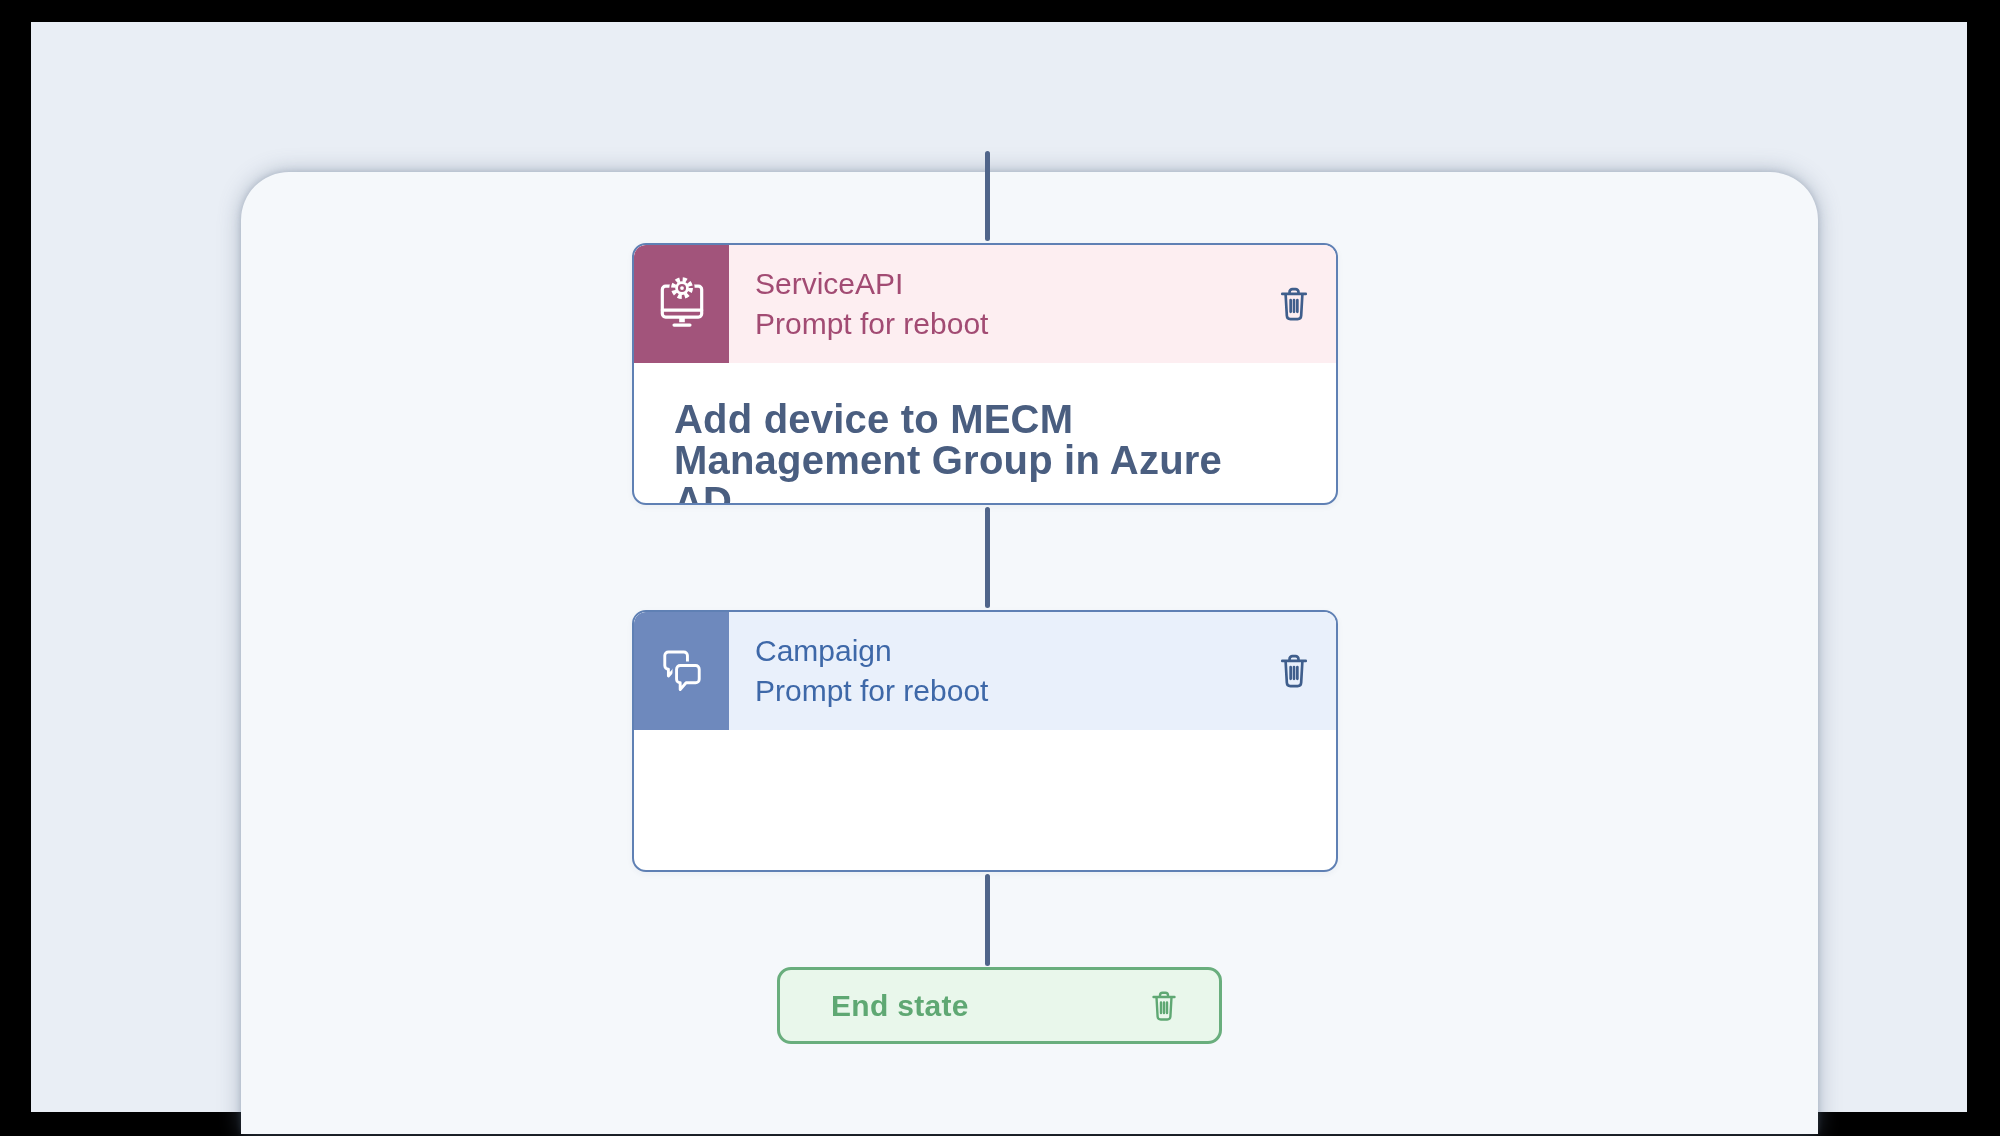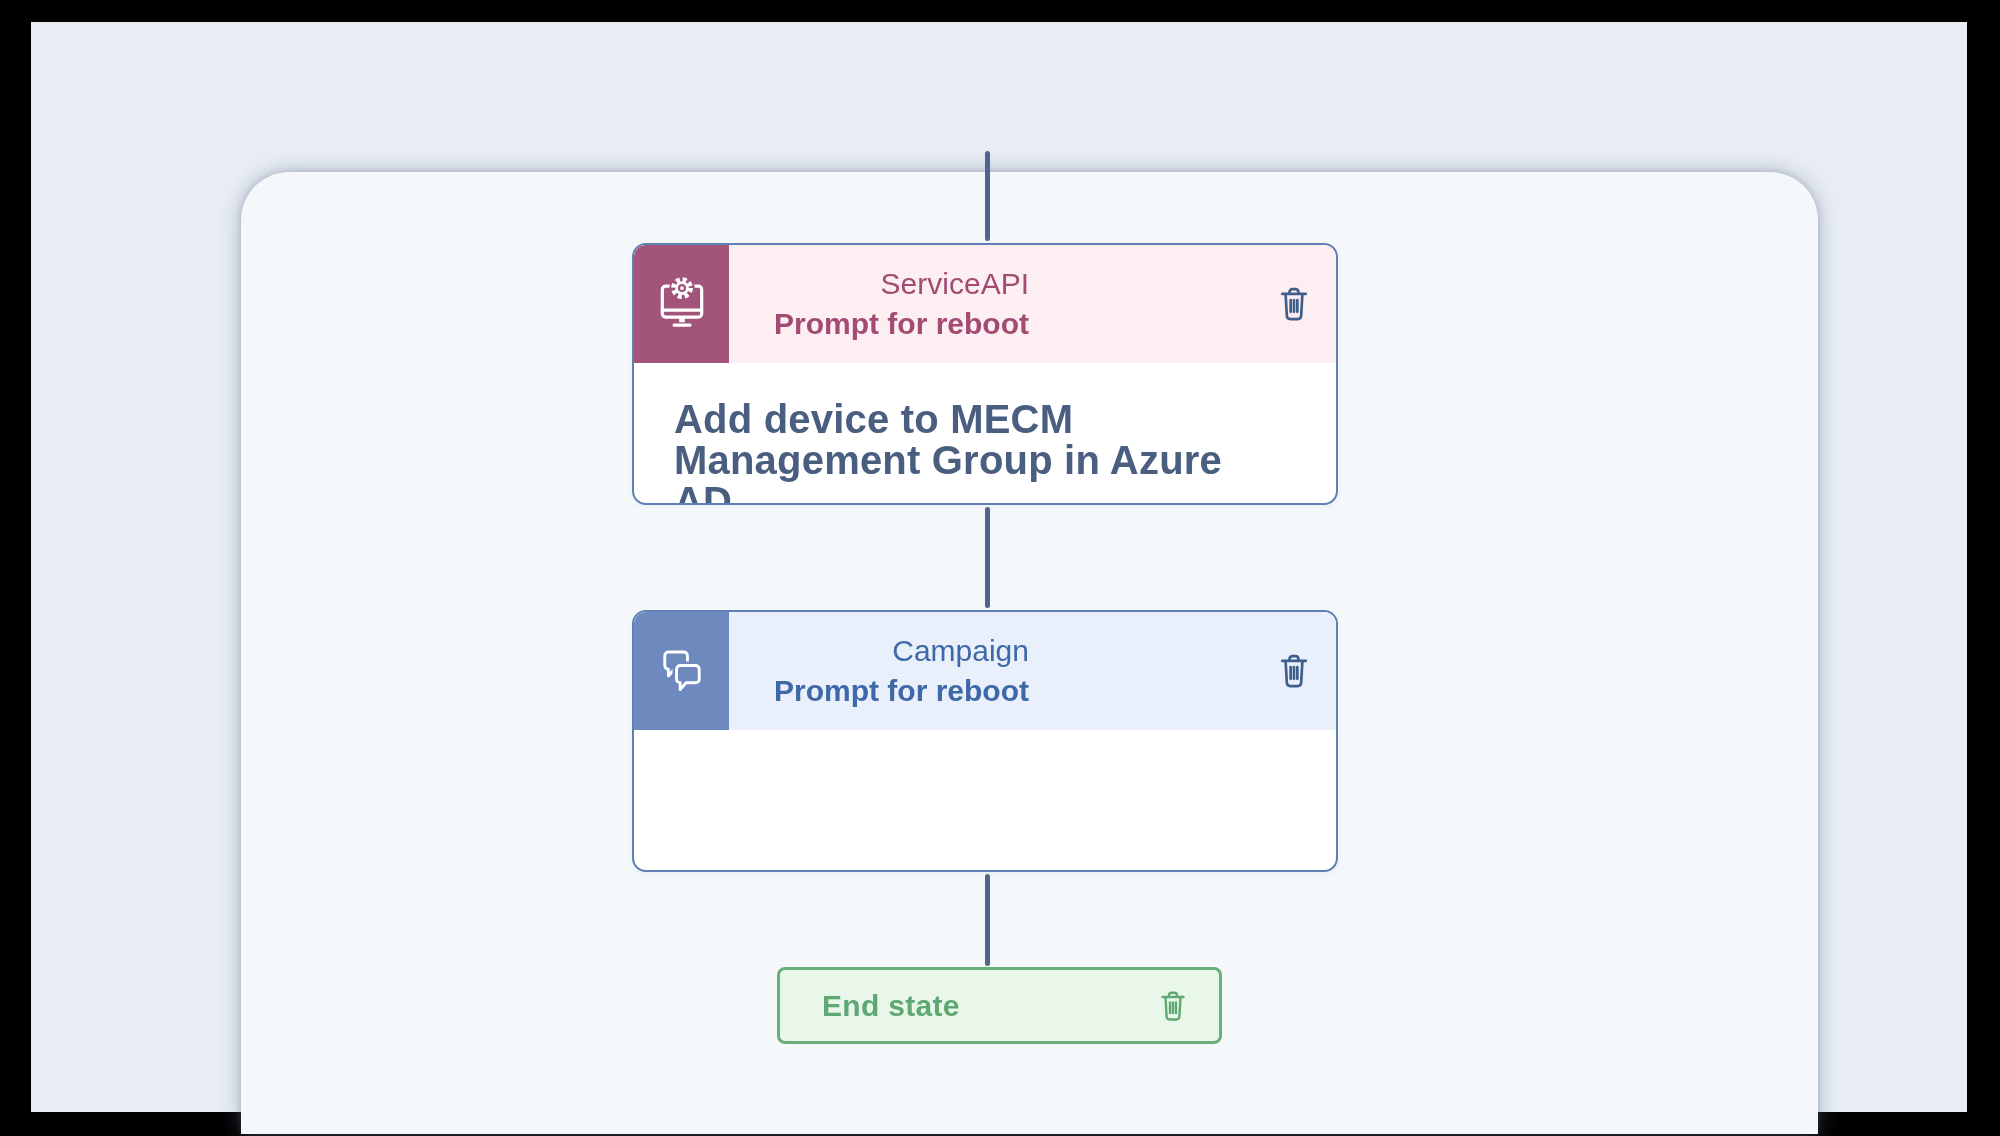--- a/index.html
+++ b/index.html
@@ -39,40 +39,40 @@
 
   .icon-tile{
     width:95px;height:118px;flex:0 0 95px;
     display:flex;align-items:center;justify-content:center;
     border-radius:11px 0 0 0;
   }
   #node-serviceapi .icon-tile{background:#a2547b;}
   #node-campaign  .icon-tile{background:#6e89bd;}
 
   .titles{margin-left:26px;line-height:40px;font-size:30px;}
-  .node-type{font-weight:500;text-align:right;}
-  .node-subtitle{font-weight:700;margin-left:19px;}
+  .node-type{font-weight:500;}
+  .node-subtitle{font-weight:400;}
   #node-serviceapi .titles{color:#a24b73;}
   #node-campaign  .titles{color:#3e68a8;}
 
   .trash-btn{
     margin-left:auto;margin-right:22px;width:40px;height:44px;
     background:transparent;border:none;padding:0;cursor:pointer;
     display:flex;align-items:center;justify-content:center;
   }
   .node-body{
     padding:36px 40px;font-size:40px;font-weight:700;color:#4a5e80;
     line-height:41px;letter-spacing:.2px;
   }
 
   .end-state{
     position:absolute;left:777px;top:967px;width:445px;height:77px;
     box-sizing:border-box;background:#e9f7eb;border:3px solid #69ae7d;
-    border-radius:8px;display:flex;align-items:center;cursor:pointer;
-    padding:8px;font-family:inherit;
+    border-radius:14px;display:flex;align-items:center;cursor:pointer;
+    padding:17px;font-family:inherit;
   }
   .end-state-label{
     margin-left:34px;font-size:30px;font-weight:700;color:#5fa873;
     letter-spacing:.3px;
   }
   .end-state .trash-btn{margin-right:18px;}
   svg{display:block;}
 </style>
 </head>
 <body>

